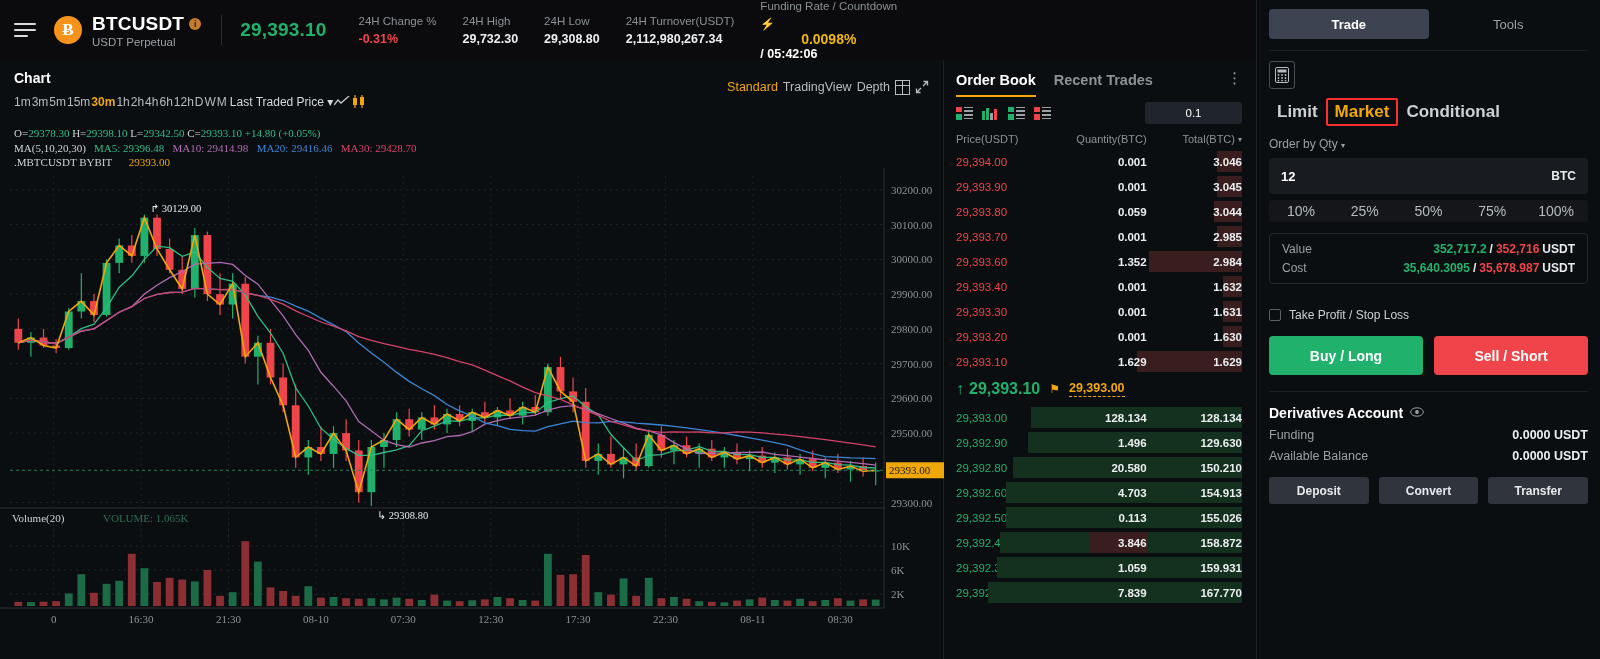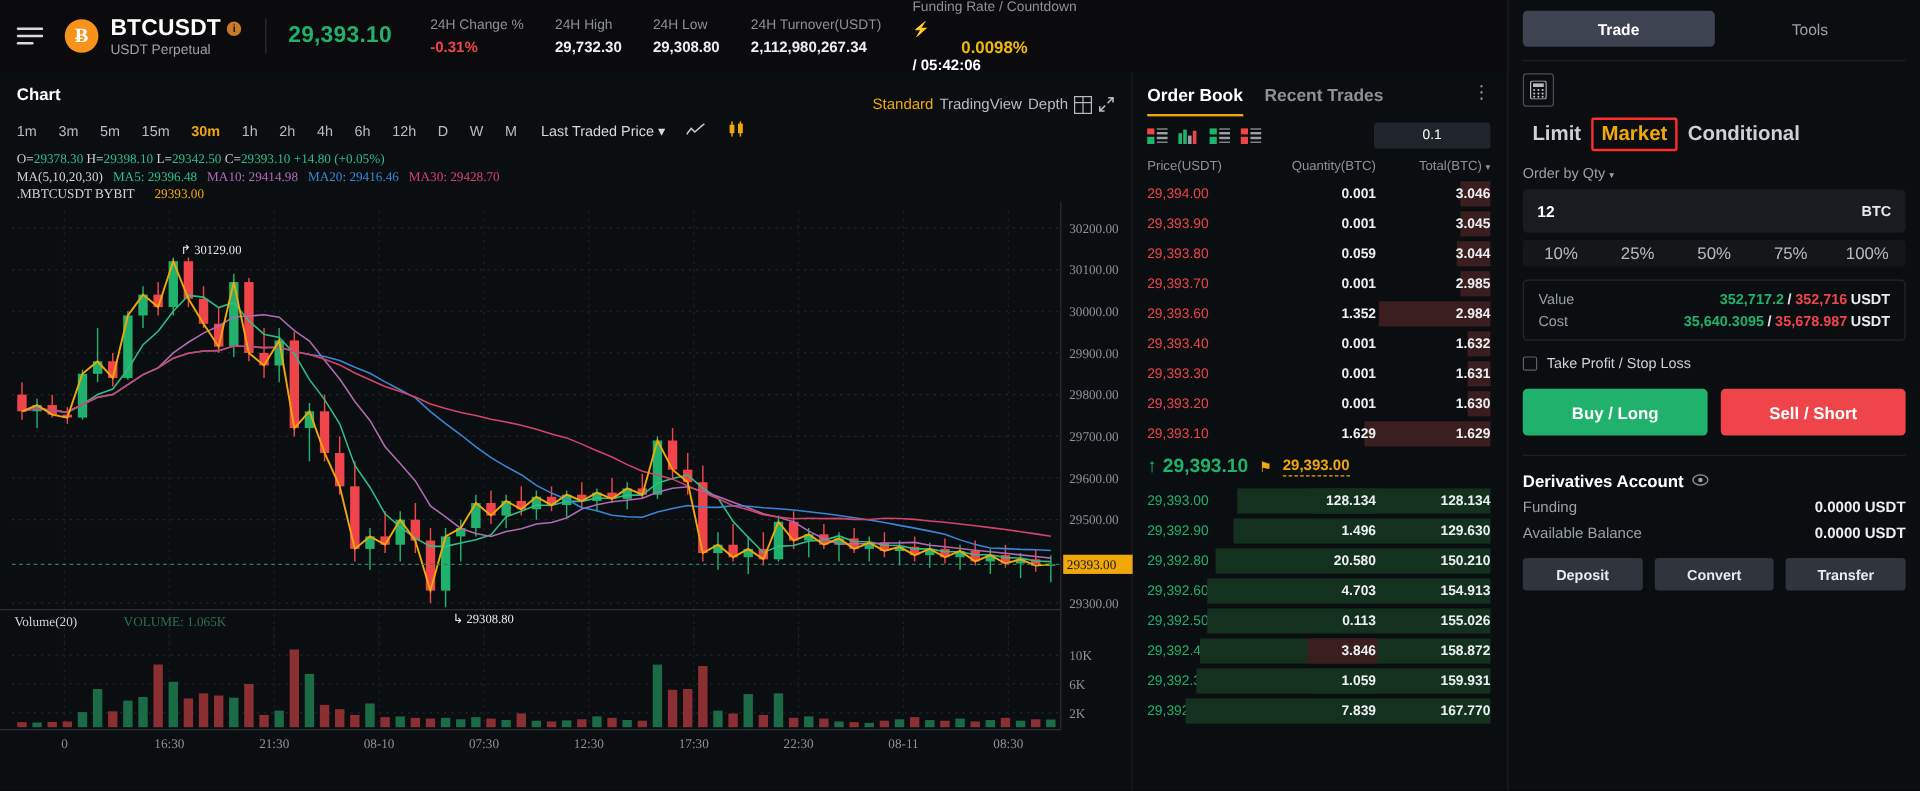--- a/index.html
+++ b/index.html
@@ -50,21 +50,21 @@
   
   .mid { flex:1; display:flex; min-height:0; }
   .chartpane { width:944px; border-right:1px solid #1d2026; display:flex; flex-direction:column; background:#0b0e11; min-width:0;}
   .chart-head { height:35px; display:flex;align-items:center; padding:0 14px; justify-content:space-between;}
   .chart-title { font-size:14px; font-weight:bold; color:#fff;}
   .chart-head-right { display:flex; align-items:flex-start; gap:5px;margin-top:20px;}
   .ch-link { font-size:12.5px; color:#b7bcc2; cursor:pointer;}
   .ch-link.active { color:#f0a70a; }
   .ico-btn { color:#b7bcc2; display:flex; align-items:center; cursor:pointer;}
 
-  .tfbar { height:28px; display:flex; align-items:center; padding:0 14px; gap:18px; }
+  .tfbar { height:28px; display:flex; align-items:flex-start; padding:0 14px; gap:1px; }
   .tf { font-size:12px; color:#b7bcc2; cursor:pointer;}
   .tf.active { color:#f0a70a; font-weight:bold;}
   .ltp { font-size:12px; color:#d5d8db; cursor:pointer; margin-left:2px;}
   .tfico { color:#f0a70a; font-size:13px; cursor:pointer;}
   .tfico.grey { color:#c5c8cc; }
 
   .ohlc { padding:3px 14px 0 14px; font-size:11px; font-family:"Liberation Serif", serif; line-height:15px;}
   .ohlc .g { color:#2ebd85; }
   .ohlc .w { color:#cfd3d7; }
   .ma5{color:#2ebd85}.ma10{color:#b06ab3}.ma20{color:#3a86d6}.ma30{color:#d4436a}
@@ -132,21 +132,21 @@
   .ot.boxed { border:2px solid #ff2d2d; border-radius:2px; padding:2px 7px; }
   .orderby { font-size:12px; color:#9aa0a6; padding:11px 12px 0 12px; cursor:pointer;}
   .qty-field {
     margin:7px 12px 0 12px; height:36px; background:#181b20; border-radius:4px;
     display:flex; align-items:center; justify-content:space-between; padding:0 12px; cursor:text;
   }
   .qty-val { font-size:13px; font-weight:bold; color:#fff;}
   .qty-unit { font-size:12px; font-weight:bold; color:#e8eaed;}
   .pcts { margin:6px 12px 0 12px; height:22px; background:#141619; border-radius:3px; display:flex; }
   .pct { flex:1; display:flex;align-items:center;justify-content:center;font-size:14px;color:#b7bcc2;cursor:pointer;}
-  .vc-box { margin:11px 12px 0 12px; border:1px solid #23272e; border-radius:4px; padding:8px 12px; display:flex; flex-direction:column; gap:5px;}
+  .vc-box { margin:11px 12px 12px 12px; border:1px solid #23272e; border-radius:4px; padding:8px 12px; display:flex; flex-direction:column; gap:5px;}
   .vc-row { display:flex; align-items:center; font-size:12px;}
   .vc-l { color:#9aa0a6; }
   .vc-r { margin-left:auto; font-weight:bold; }
   .vc-r .gr { color:#20b26c;} .vc-r .rd { color:#ef454a;} .vc-r .un { color:#e8eaed; margin-left:3px;}
   .vc-r .sl { color:#e8eaed; margin:0 3px;}
   .tpsl { display:flex;align-items:center;gap:8px;padding:12px 12px 0 12px;}
   .cbx { width:12px;height:12px;border:1px solid #5a6069;border-radius:2px;cursor:pointer;}
   .tpsl-l { font-size:12px;color:#cdd1d6;}
   .bs-row { display:flex; gap:11px; padding:14px 12px 0 12px;}
   .bs {

